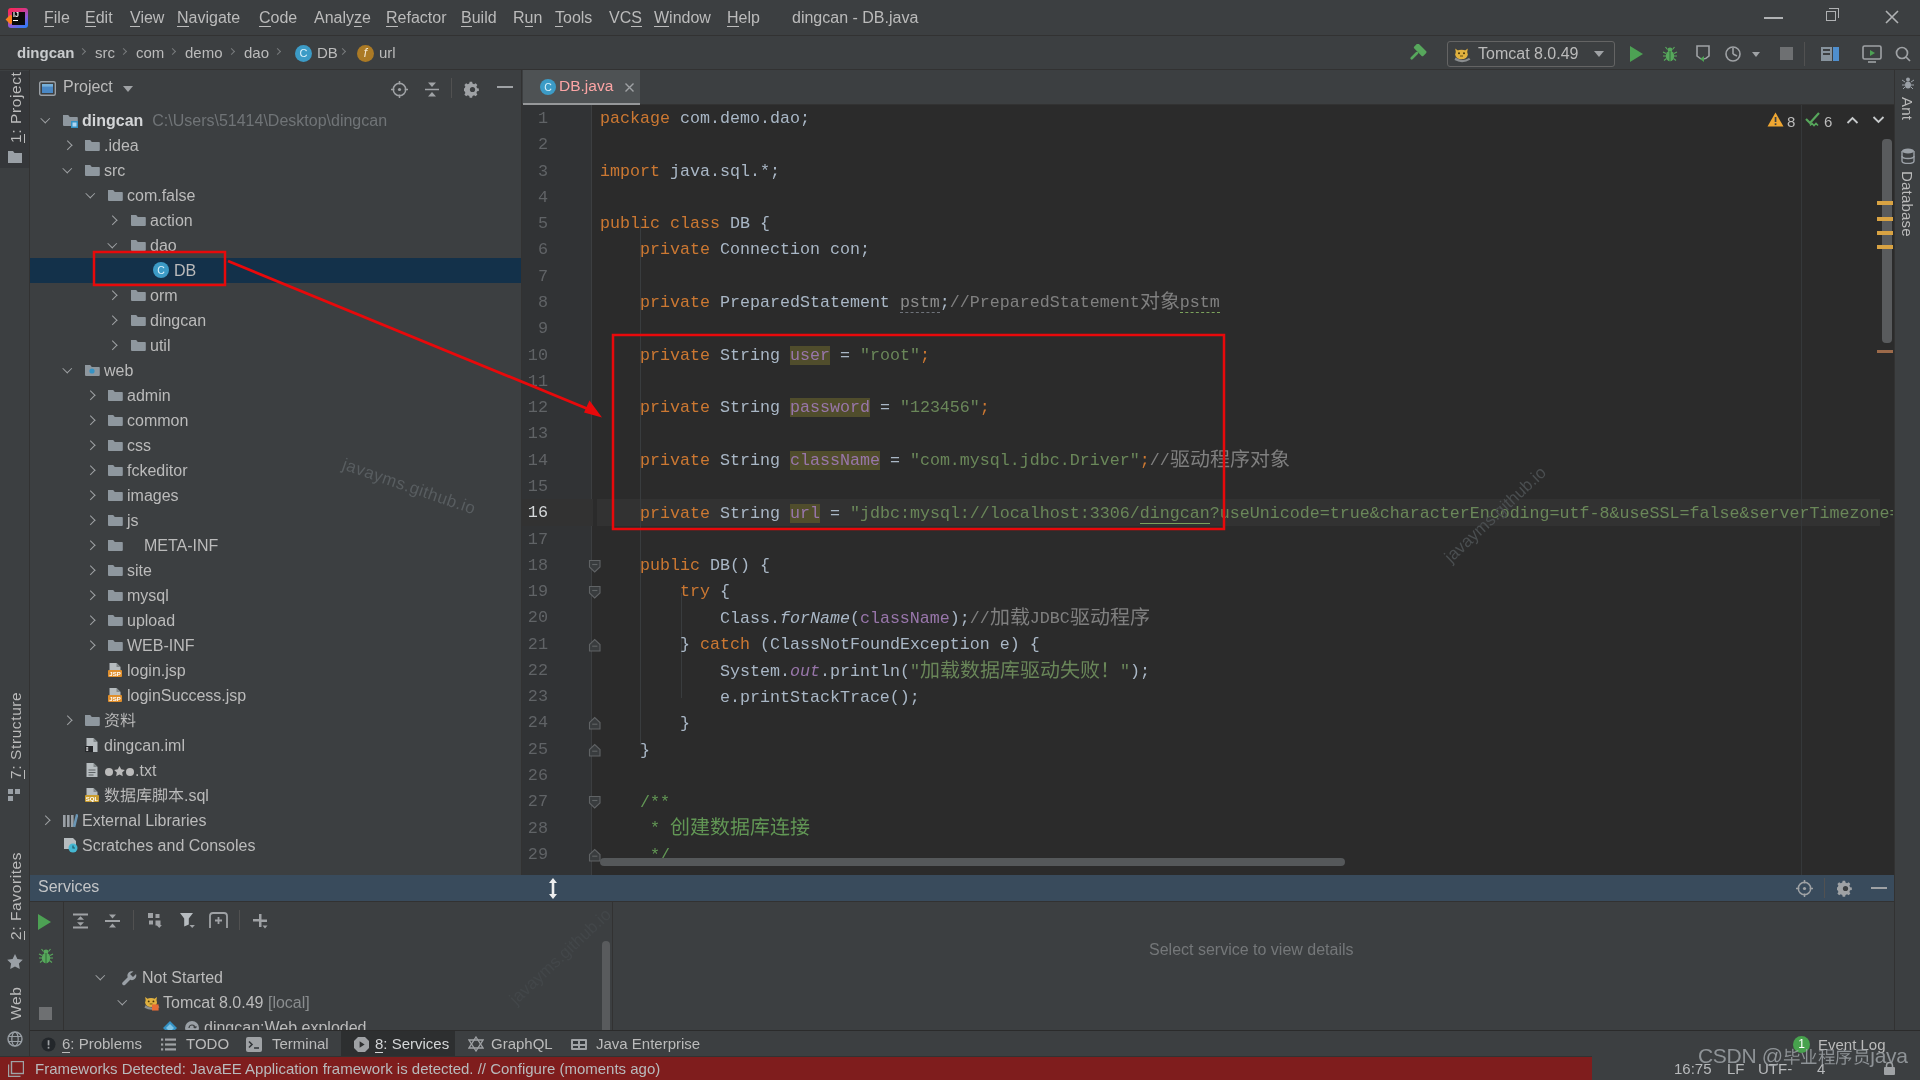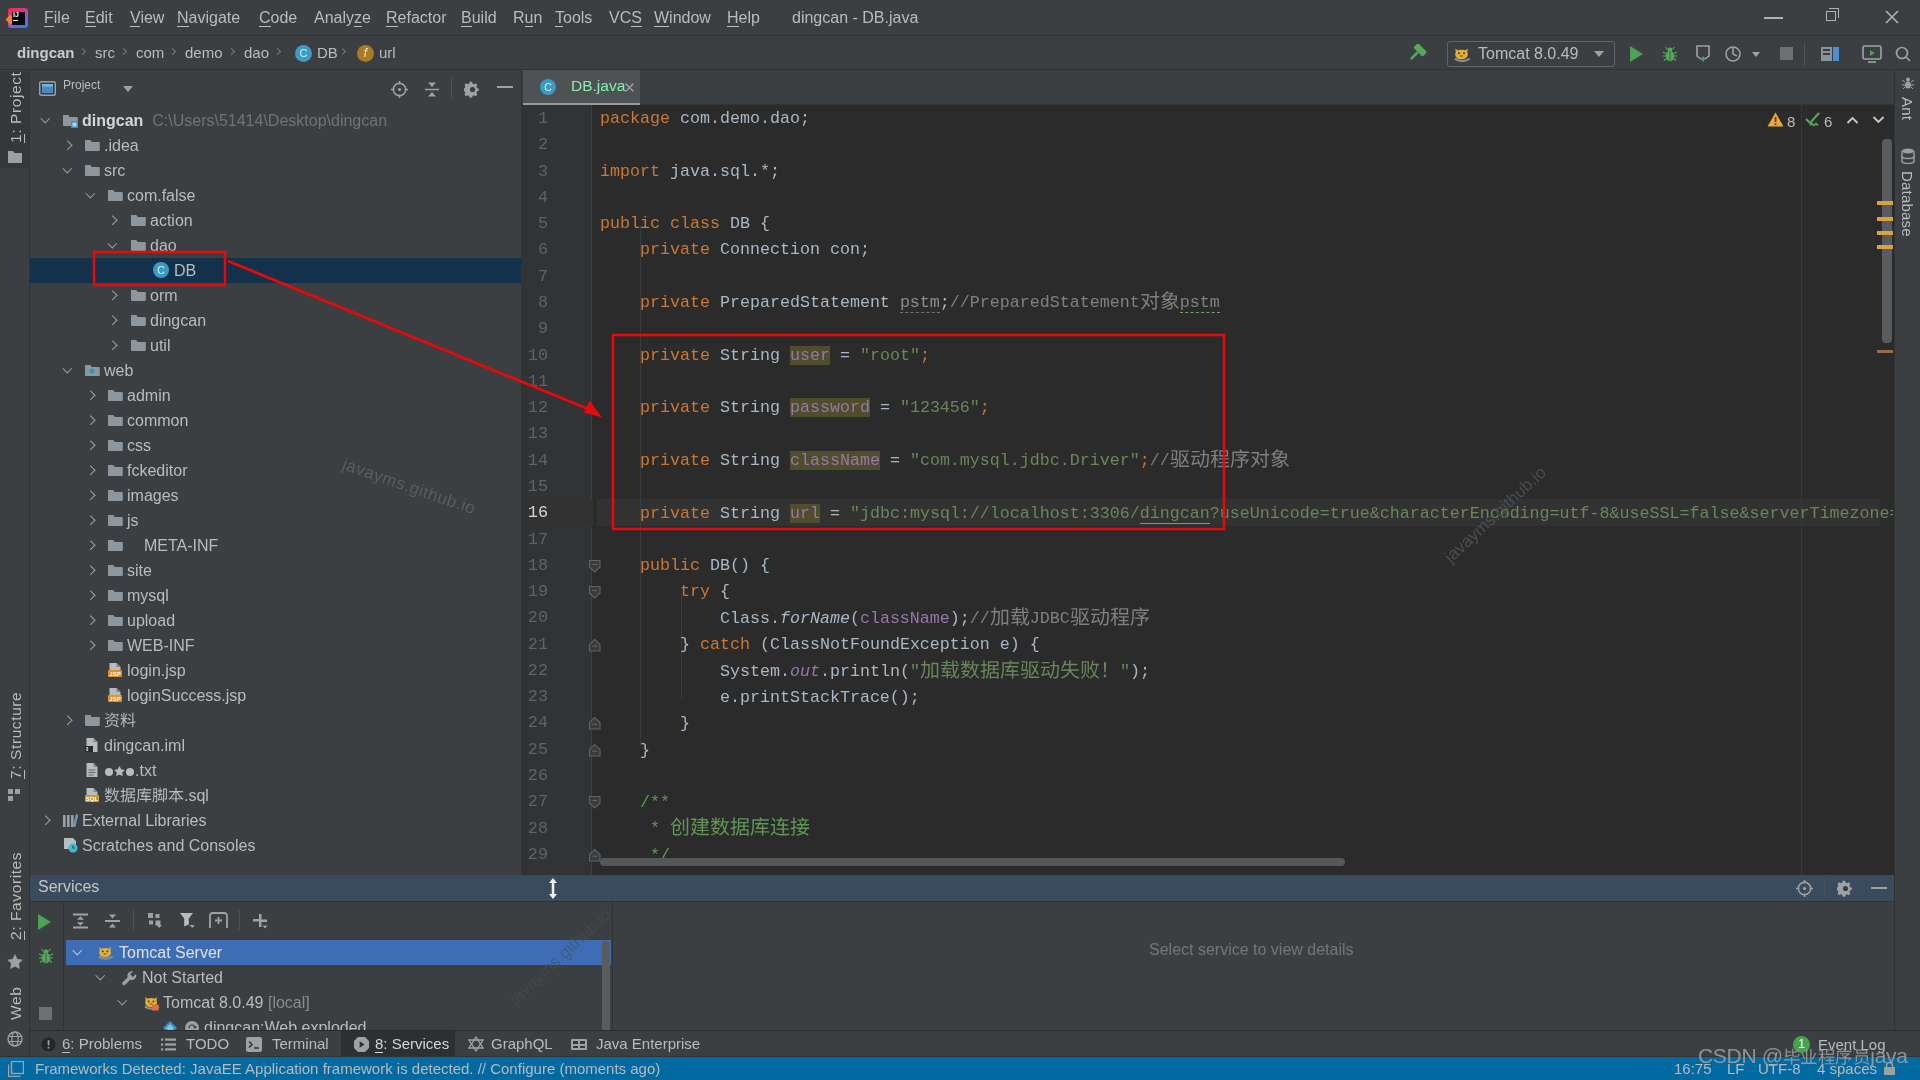--- a/index.html
+++ b/index.html
@@ -53,21 +53,21 @@
 #svheader{position:absolute;left:0;top:0;width:1864px;height:27px;background:#394b5c;border-bottom:1px solid #323232}
 #svtoolbar{position:absolute;left:34px;top:27px;width:1830px;height:33px}
 #svleft{position:absolute;left:0;top:27px;width:34px;height:128px;border-right:1px solid #323232}
 #svtree{position:absolute;left:34px;top:60px;width:548px;height:95px}
 #svdetail{position:absolute;left:582px;top:27px;width:1282px;height:128px;border-left:1px solid #323232}
 .srow{position:absolute;left:0;width:548px;height:25px;line-height:25px;white-space:nowrap;font-size:16px}
 
 #tooltabs{left:30px;top:1030px;width:1890px;height:26px;background:#3c3f41;border-top:1px solid #2b2b2b}
 .btab{position:absolute;top:0;height:26px;line-height:26px;font-size:15px;color:#bbbbbb}
 .btab u{text-decoration:none;border-bottom:1px solid #bbbbbb}
-#statusbar{left:0;top:1056px;width:1920px;height:24px;background:#0369a1;border-top:1px solid #323232;font-size:15px;color:#b8babc}
+#statusbar{left:0;top:1056px;width:1592px;height:24px;background:#7f1d1d;border-top:1px solid #323232;font-size:15px;color:#b8babc}
 .wm{position:absolute;color:#5d6164;white-space:nowrap;font-size:17px}
 </style></head>
 <body>
 
 <div class="abs" id="menubar">
   <div class="abs" style="left:8px;top:8px;width:20px;height:20px;border-radius:3px;background:linear-gradient(150deg,#fe2857 5%,#e0327a 30%,#9059d6 60%,#3479f6 90%)">
     <div class="abs" style="left:-1px;top:8px;width:7px;height:7px;background:#fc801d;transform:rotate(45deg)"></div>
     <div class="abs" style="left:3.5px;top:3.5px;width:13px;height:13px;background:#0b0b0b"></div>
     <div class="abs" style="left:5px;top:11.5px;width:5px;height:1.8px;background:#fff"></div>
     <span class="abs" style="left:5px;top:3px;font-size:7px;font-weight:bold;color:#fff;letter-spacing:0">IJ</span>
@@ -209,21 +209,21 @@
   <span class="vtextR" style="left:21px;top:101px">Database</span>
 </div>
 
 <div class="abs" id="project">
   <div id="pheader">
     <svg class="abs" style="left:9px;top:11px" width="17" height="15" viewBox="0 0 17 15">
         <rect x="0.7" y="0.7" width="15.6" height="13.6" rx="1.5" fill="none" stroke="#9aa0a6" stroke-width="1.4"></rect>
         <rect x="3" y="3" width="11" height="9" fill="#4a88c5"></rect>
         <rect x="3" y="3" width="11" height="2.6" fill="#77b0da"></rect>
       </svg>
-    <span class="abs" style="left:33px;top:8px;font-size:12px">Project</span>
+    <span class="abs" style="left:33px;top:8px;font-size:16px">Project</span>
     <div class="abs" style="left:93px;top:16px;width:0;height:0;border-left:5px solid transparent;border-right:5px solid transparent;border-top:6px solid #9fa2a5"></div>
     <svg class="abs" style="left:361px;top:11px" width="17" height="17" viewBox="0 0 17 17">
         <circle cx="8.5" cy="8.5" r="6.2" fill="none" stroke="#9fa2a5" stroke-width="1.5"></circle>
         <circle cx="8.5" cy="8.5" r="1.6" fill="#9fa2a5"></circle>
         <path d="M8.5 0 v3.4 M8.5 13.6 v3.4 M0 8.5 h3.4 M13.6 8.5 h3.4" stroke="#9fa2a5" stroke-width="1.5"></path>
       </svg>
     <svg class="abs" style="left:394px;top:11px" width="16" height="17" viewBox="0 0 16 17">
         <path d="M4 1.5 h8 L8 6 z M4 15.5 h8 L8 11 z" fill="#9fa2a5"></path>
         <path d="M1 8.5 h14" stroke="#9fa2a5" stroke-width="1.5"></path>
       </svg>
@@ -541,21 +541,21 @@
         <span class="lbl" style="left:52px">Scratches and Consoles</span>
       </div>
   </div>
   <div class="wm" style="left:309px;top:407px;transform:rotate(19deg);font-size:17px;letter-spacing:0.5px;color:#585d60">javayms.github.io</div>
 </div>
 
 <div class="abs" id="editor">
   <div id="tabbar">
     <div id="tab1">
       <div class="abs" style="left:17px;top:9px;width:16px;height:16px;border-radius:50%;background:#3c9bc6;color:#d9f0fa;font-size:10.5px;text-align:center;line-height:16px">C</div>
-      <span class="abs" style="left:48px;top:7px;font-size:15.5px;color:#86efac">DB.java</span>
+      <span class="abs" style="left:36px;top:7px;font-size:15.5px;color:#fca5a5">DB.java</span>
       <svg class="abs" style="left:101px;top:12px" width="11" height="11" viewBox="0 0 11 11">
           <path d="M1.5 1.5 L9.5 9.5 M9.5 1.5 L1.5 9.5" stroke="#9fa2a5" stroke-width="1.4"></path>
         </svg>
     </div>
   </div>
   <div id="gutter">
     <div class="abs" style="left:0;top:394px;width:72px;height:27px;background:#323232"></div>
     <div id="lnums">1
 2
 3
@@ -815,35 +815,20 @@
         <path d="M1 16 V4 a3 3 0 0 1 3 -3 H15 a3 3 0 0 1 3 3 V16" fill="none" stroke="#9fa2a5" stroke-width="1.8"></path>
         <path d="M9.5 5 v7 M6 8.5 h7" stroke="#9fa2a5" stroke-width="1.8"></path>
       </svg>
     <div class="abs" style="left:175px;top:8px;width:1px;height:20px;background:#515151"></div>
     <svg class="abs" style="left:188px;top:10px" width="18" height="18" viewBox="0 0 18 18">
         <path d="M8 2 h2.5 v5.5 H16 v2.5 h-5.5 V15 H8 V9.5 H2 V7 h6 z" fill="#9fa2a5" transform="translate(-1,0)"></path>
         <path d="M10.5 13.5 l2.5 3 l2.5 -3 z" fill="#9fa2a5"></path>
       </svg>
   </div>
   <div id="svtree">
-<div class="srow" style="top:5px">
-        <div class="abs" style="left:2px;top:0;width:545px;height:25px;background:#3e6db5"></div>
-        <span class="chev e" style="left:10px;border-color:#cdd3d8"></span>
-        <span class="ticon" style="left:34px">
-          <svg viewBox="0 0 17 16">
-            <path d="M2.2 7.5 l-1 -6 l3 2.2 h6.6 l3 -2.2 l-1 6 z" fill="#e0b13f"></path>
-            <ellipse cx="7.5" cy="7.5" rx="6.3" ry="4.8" fill="#e0b13f"></ellipse>
-            <path d="M1.5 10.5 q6.5 4.5 13.5 0.5 l1.5 1.5 q-8 5 -16 0.5 z" fill="#8a8d8f"></path>
-            <circle cx="5" cy="6.3" r="1" fill="#433409"></circle>
-            <circle cx="10" cy="6.3" r="1" fill="#433409"></circle>
-            <path d="M6 9 h3" stroke="#433409" stroke-width="0.8"></path>
-          </svg>
-        </span>
-        <span class="lbl" style="left:55px;color:#dfe1e3">Tomcat Server</span>
-      </div>
 <div class="srow" style="top:30px">
         <span class="chev e" style="left:33px"></span>
         <span class="ticon" style="left:57px">
           <svg viewBox="0 0 16 16">
             <path d="M12.5 1.5 a4.5 4.5 0 0 0 -5.8 5.8 L1.5 12.5 a1.8 1.8 0 0 0 2.5 2.5 L9.2 9.8 a4.5 4.5 0 0 0 5.8 -5.8 L12 7 L9 4 z" fill="#9aa0a6"></path>
           </svg>
         </span>
         <span class="lbl" style="left:78px">Not Started</span>
       </div>
 <div class="srow" style="top:55px">

